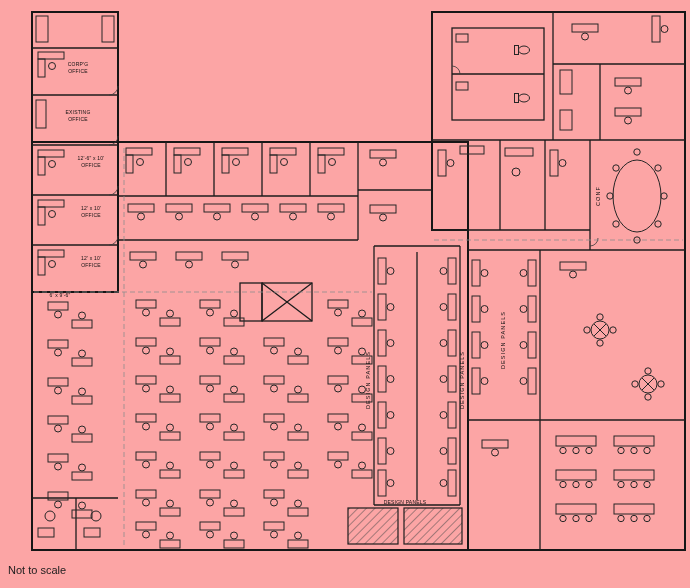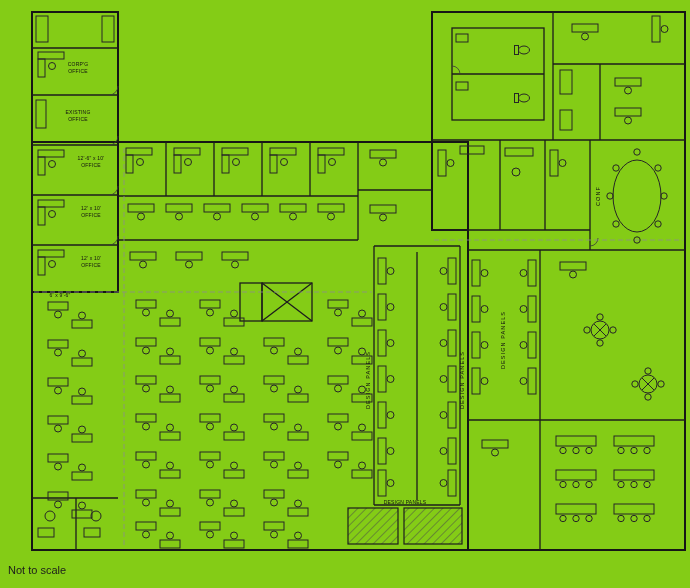--- a/index.html
+++ b/index.html
@@ -1,16 +1,16 @@
 <!DOCTYPE html>
 <html><head>
 <meta charset="utf-8">
 <style>
   html,body{margin:0;padding:0;background:#ffffff;}
-  .canvas{position:relative;width:690px;height:588px;background:#84cc16;overflow:hidden;
+  .canvas{position:relative;width:690px;height:588px;background:#fca5a5;overflow:hidden;
           font-family:"Liberation Sans", sans-serif;}
   svg{position:absolute;left:0;top:0;}
   .wall{fill:none;stroke:#161616;stroke-width:2;stroke-linejoin:miter;}
   .wall2{fill:none;stroke:#1d1d1d;stroke-width:1.3;}
   .ln{fill:none;stroke:#262626;stroke-width:1;}
   .dash{fill:none;stroke:#8d8d8d;stroke-width:.8;stroke-dasharray:5 3;}
   .door{fill:none;stroke:#3a3a3a;stroke-width:.8;}
   .hatchbox{fill:url(#hatch);stroke:#1d1d1d;stroke-width:1.2;}
   .lbl{font-family:"Liberation Sans",sans-serif;font-size:5px;fill:#111;text-anchor:middle;letter-spacing:.2px;}
   .lbl-v{font-size:5.5px;letter-spacing:1.1px;}

